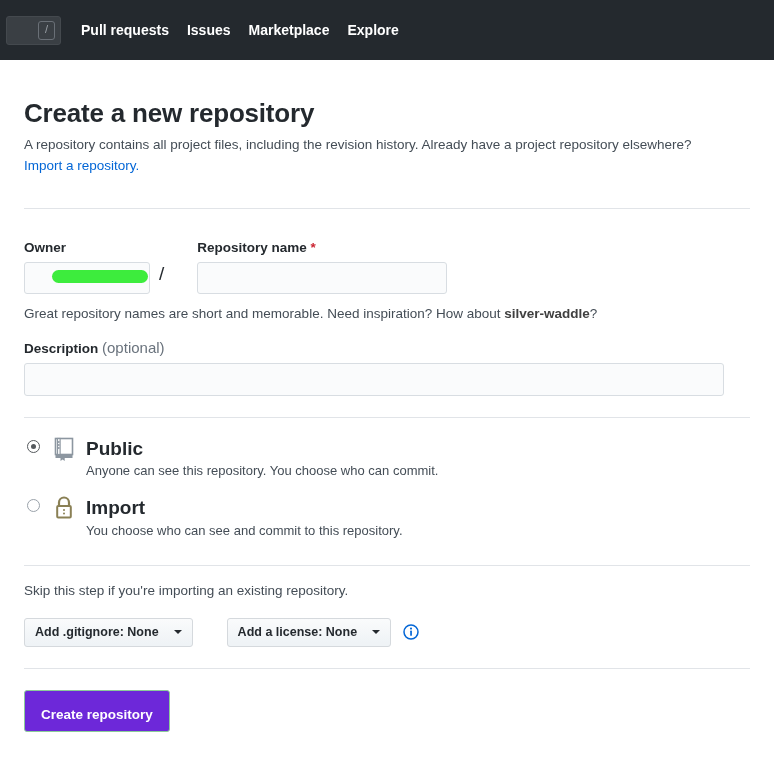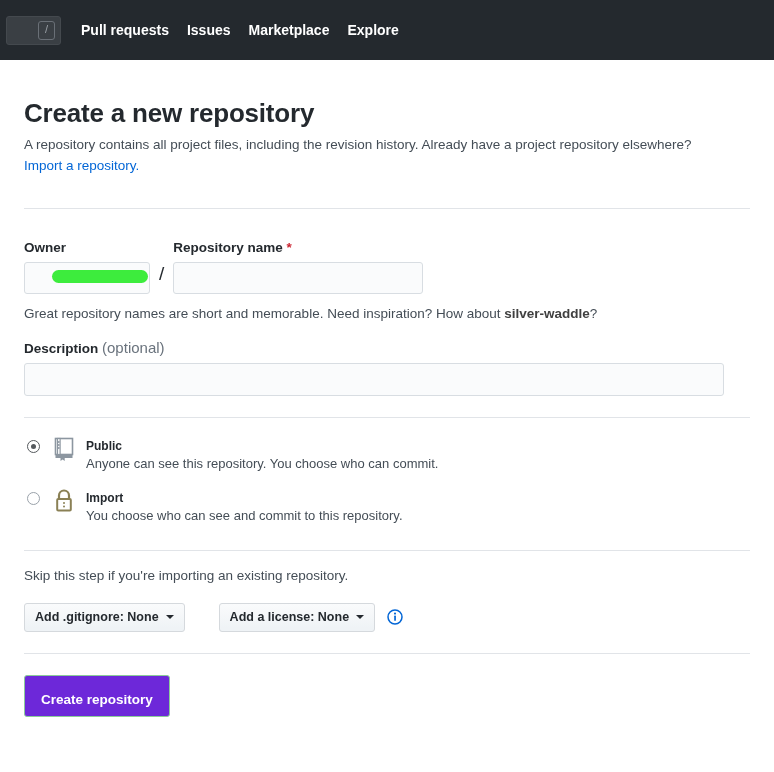--- a/index.html
+++ b/index.html
@@ -111,21 +111,21 @@
   .req-star {
     color: #cb2431;
     font-weight: bold;
   }
   .opt-note {
     font-weight: normal;
     color: #6a737d;
     font-size: 15px;
   }
   .owner-col { width: 126px; }
-  .name-col { width: 250px; }
+  .name-col { width: 250px; margin-left: 24px; }
   .text-input {
     width: 100%;
     height: 32px;
     background: #fafbfc;
     border: 1px solid #d8dde2;
     border-radius: 3px;
     box-sizing: border-box;
     font-size: 13px;
     padding: 0 8px;
     color: #24292e;
@@ -190,21 +190,21 @@
     background: #55595d;
   }
   .vis-icon {
     width: 26px;
     flex: none;
     margin: 1px 9px 0 0;
     display: flex;
     justify-content: center;
   }
   .vis-text .vis-title {
-    font-size: 12px;
+    font-size: 19px;
     font-weight: bold;
     line-height: 1.35;
   }
   .vis-text .vis-desc {
     font-size: 13px;
     color: #444d56;
     line-height: 1.45;
   }
 
   
@@ -257,21 +257,21 @@
     background: #eff3f6;
     background-image: linear-gradient(#fafbfc, #eff3f6 90%);
     border: 1px solid #d5d9dd;
     border-radius: 3px;
     font-size: 12.5px;
     font-weight: bold;
     color: #24292e;
     padding: 0 10px;
     display: inline-flex;
     align-items: center;
-    gap: 5px;
+    gap: 13px;
     cursor: pointer;
     font-family: "Liberation Sans", sans-serif;
     white-space: nowrap;
   }
   .caret {
     width: 0; height: 0;
     border-left: 4px solid transparent;
     border-right: 4px solid transparent;
     border-top: 4px solid #24292e;
     display: inline-block;

